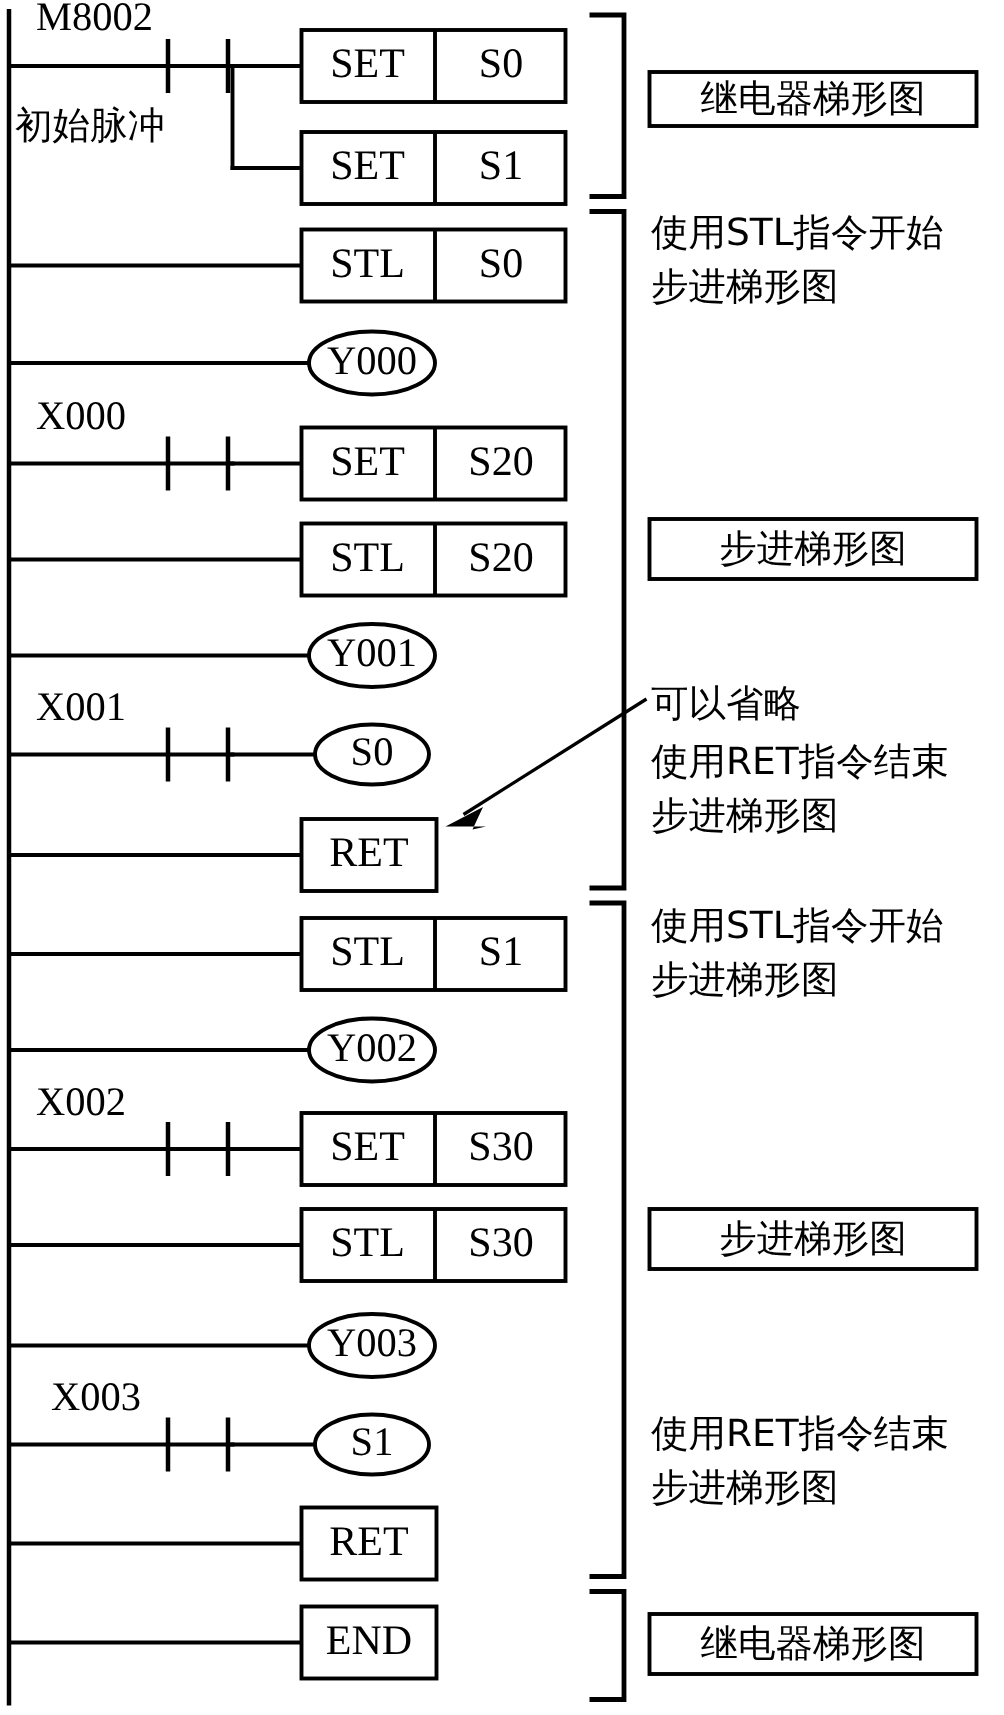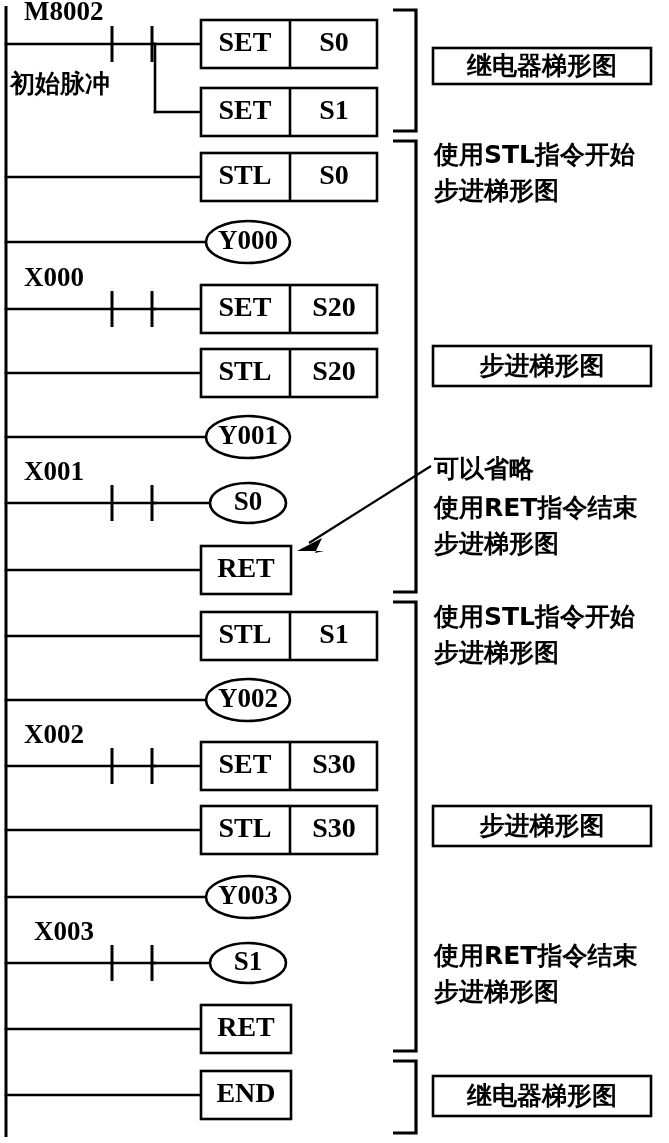--- a/index.html
+++ b/index.html
@@ -9,21 +9,20 @@
   }
   body {
     font-family: "Liberation Serif", "DejaVu Serif", serif;
   }
   #canvas {
     position: relative;
     width: 669px;
     height: 1142px;
     background: #ffffff;
     overflow: hidden;
-    font-weight: bold;
   }
   svg.ladder {
     position: absolute;
     left: 0;
     top: 0;
     width: 669px;
     height: 1143px;
   }
   .wire {
     stroke: #000000;

